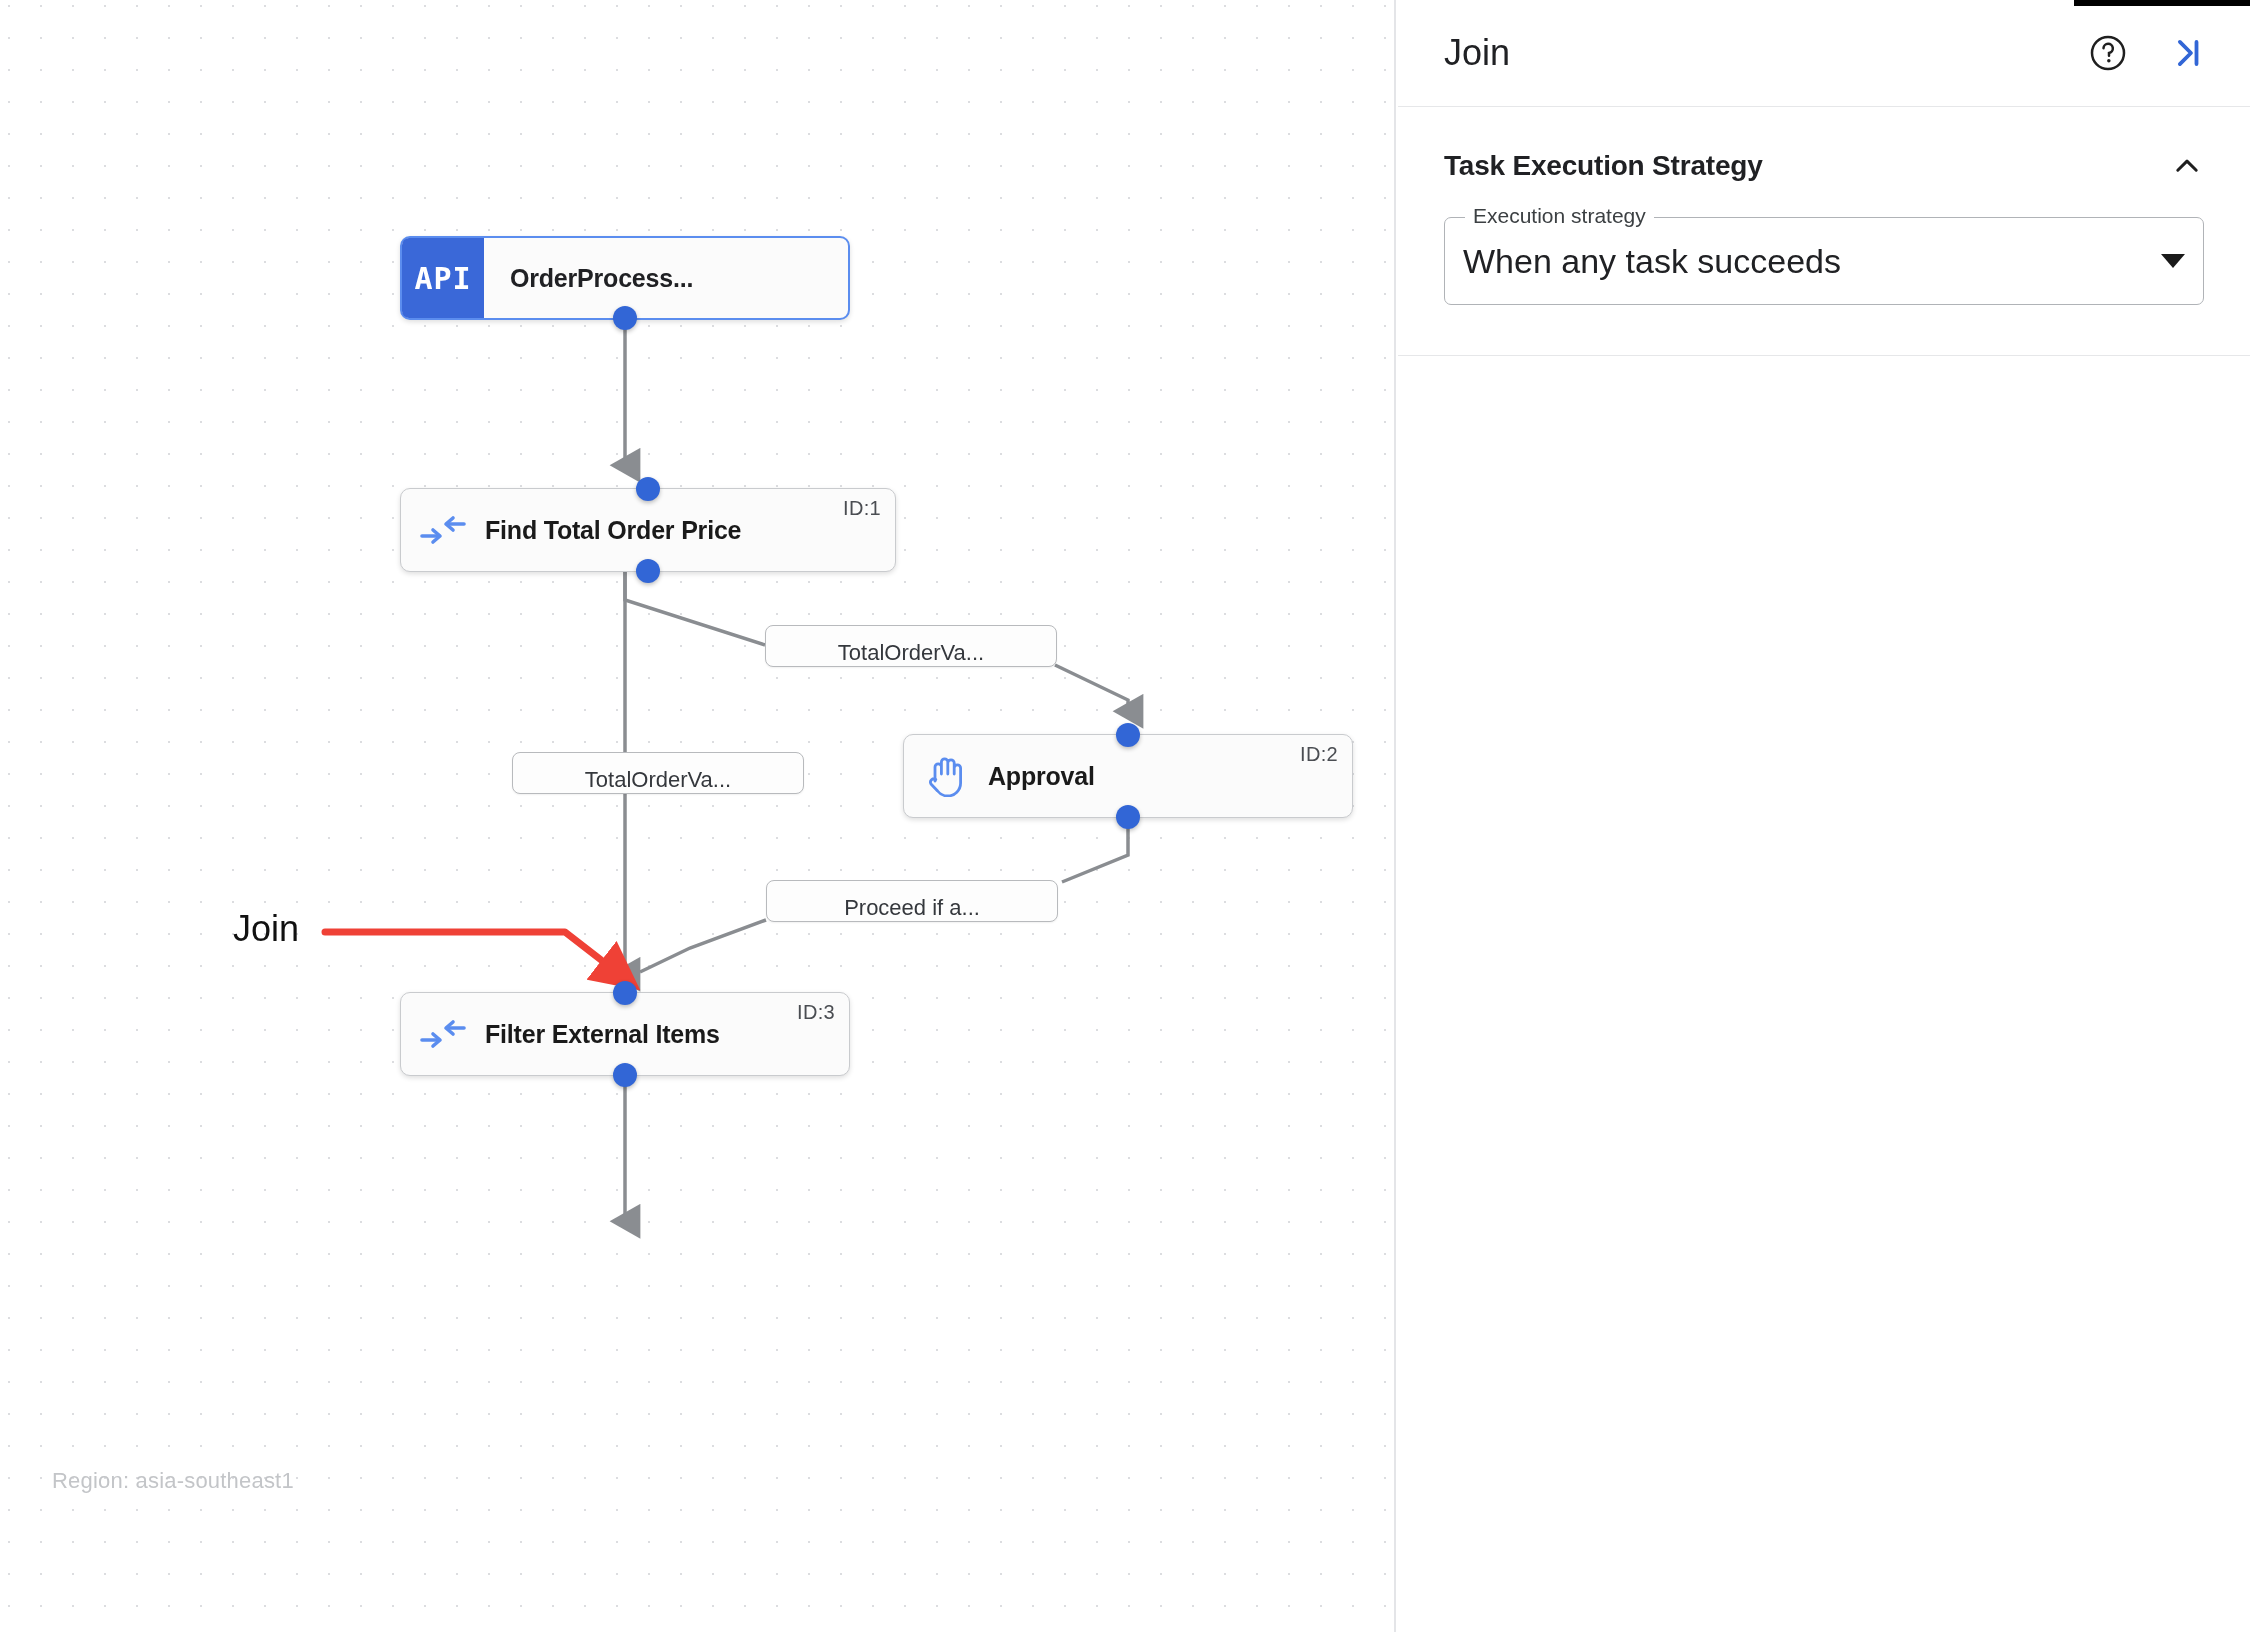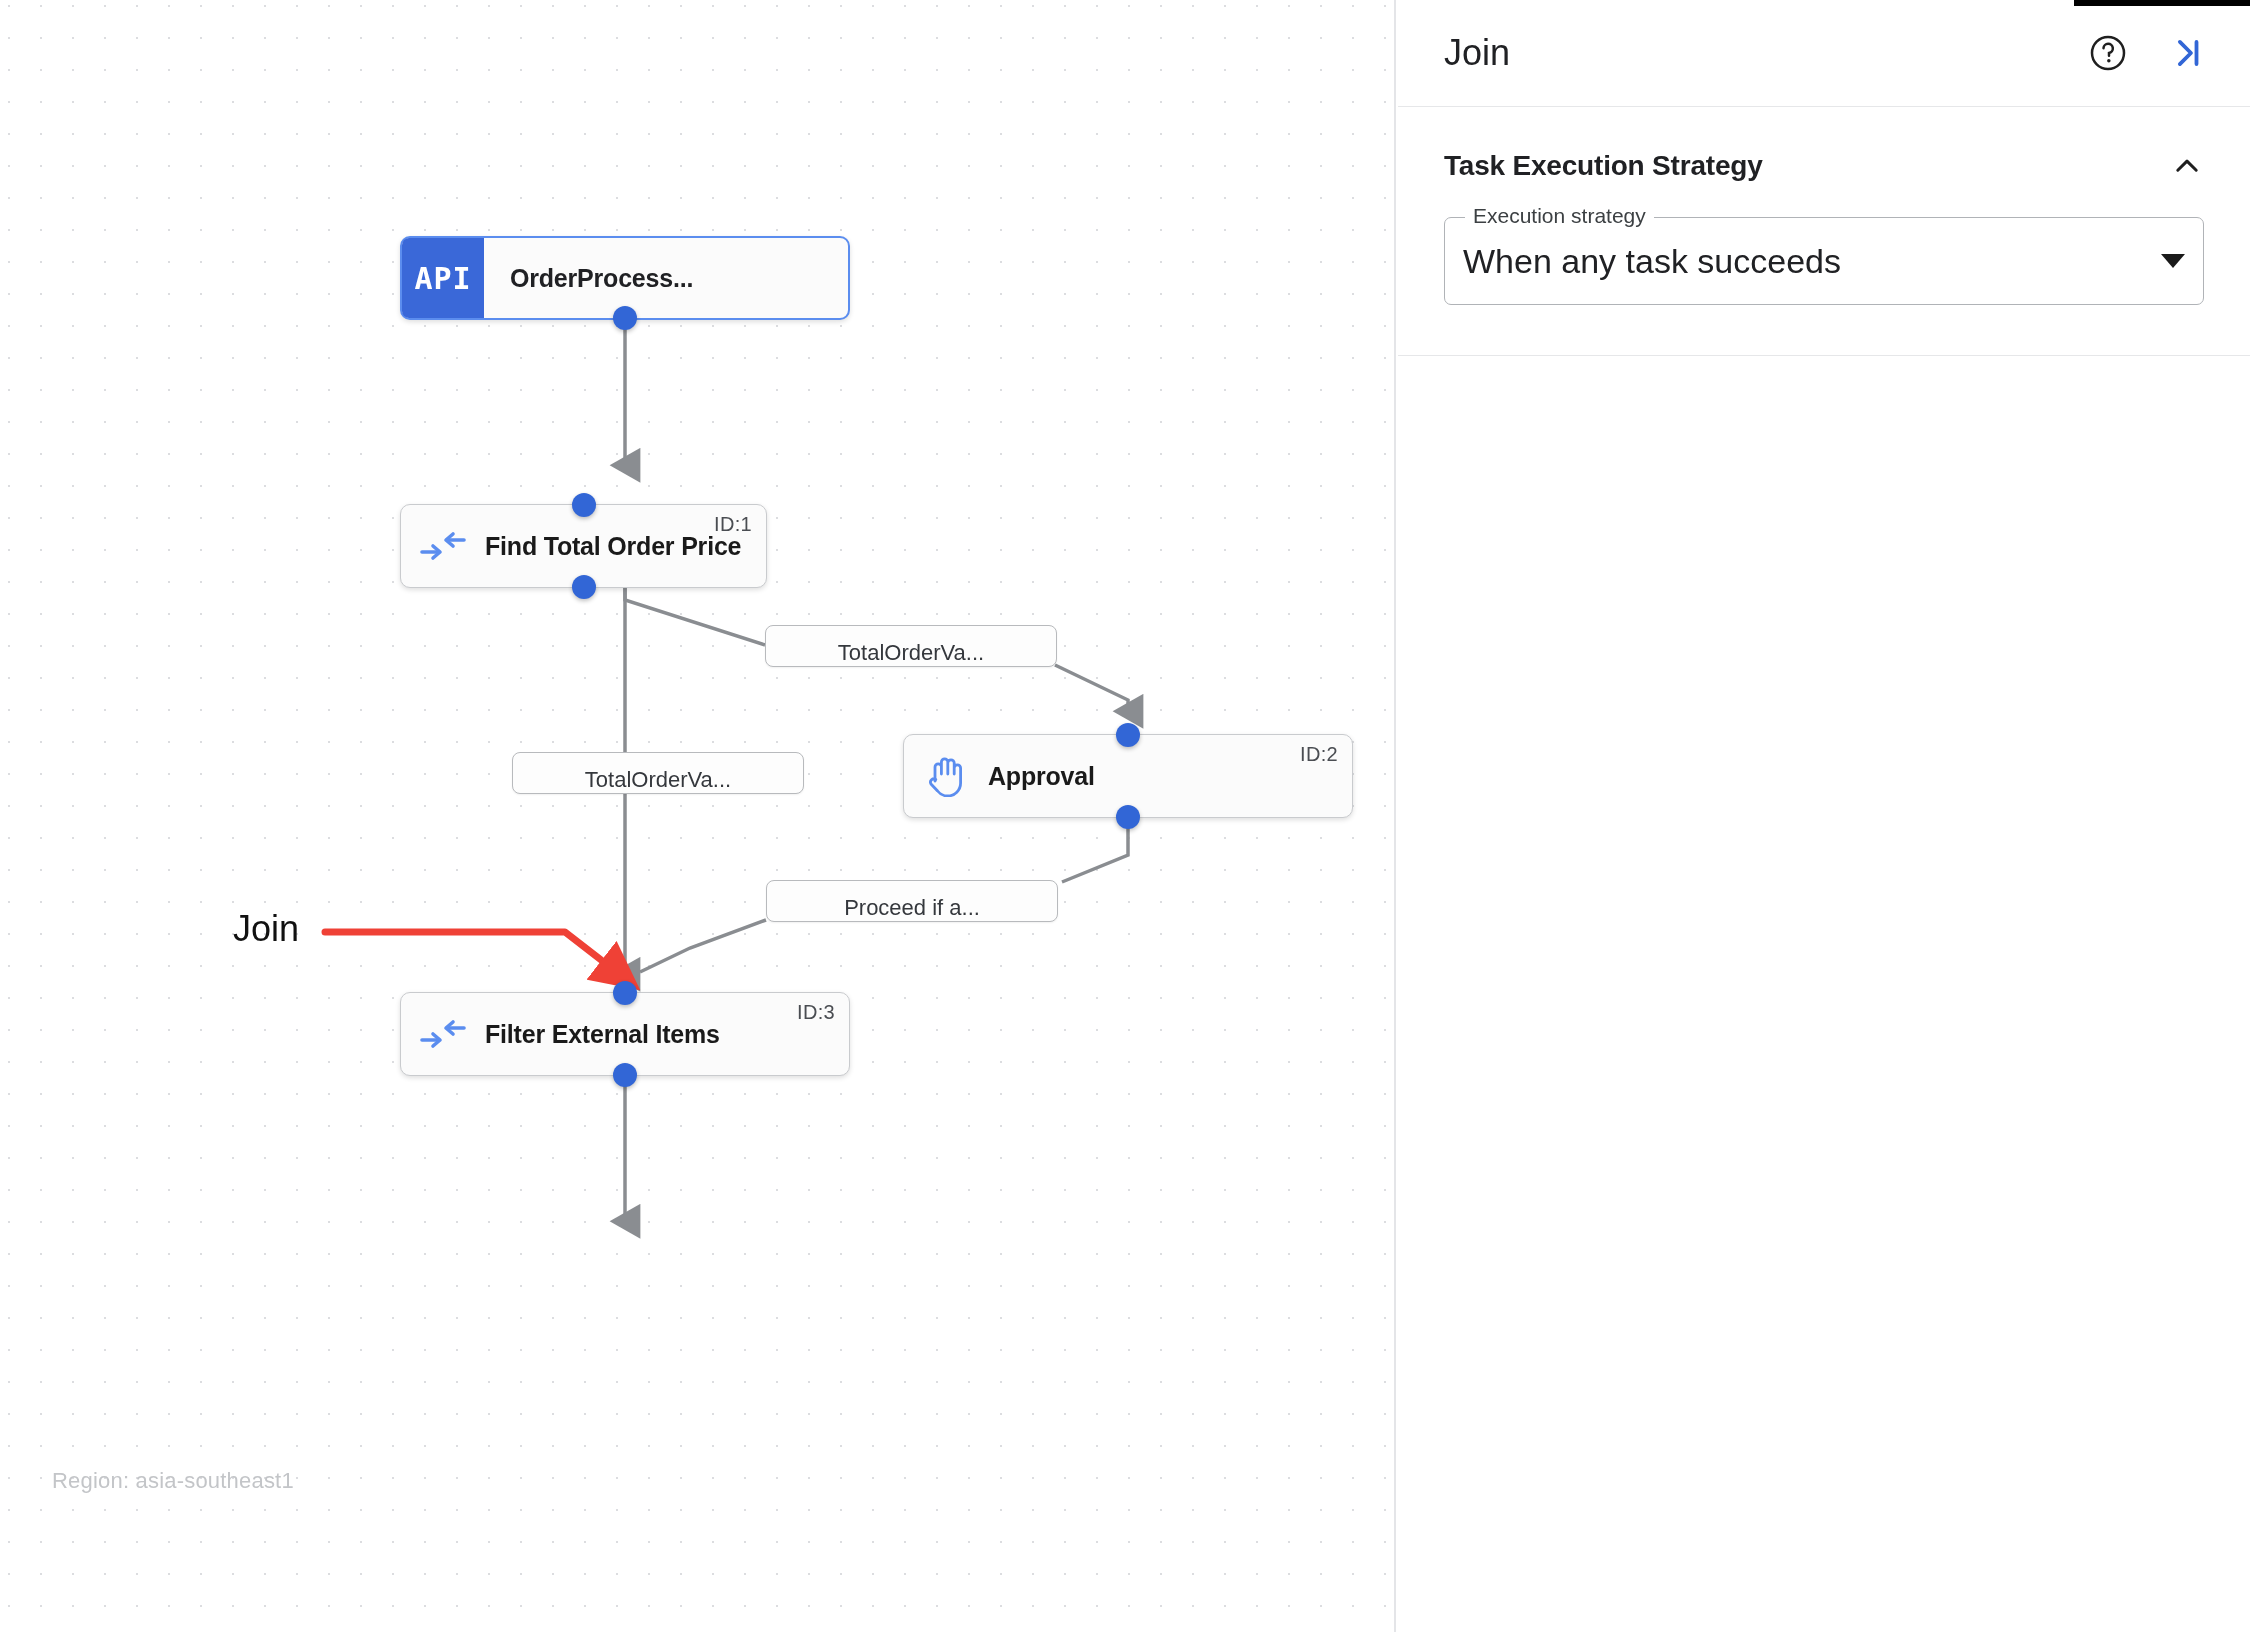--- a/index.html
+++ b/index.html
@@ -151,21 +151,21 @@
     </svg>
 
     <div class="node selected-blue" style="left:400px; top:236px; width:450px; height:84px;">
       <div class="api-badge">API</div>
       <div style="flex:1; padding-left:26px;">
         <span class="node-title plain">OrderProcess...</span>
       </div>
       <div class="port" style="left:50%; margin-left:-12px; bottom:-12px;"></div>
     </div>
 
-    <div class="node" style="left:400px; top:504px; width:367px; height:84px;">
+    <div class="node" style="left:400px; top:488px; width:496px; height:84px;">
       <div class="node-icon">
         <svg width="46" height="30" viewBox="0 0 46 30">
           <path d="M2,21 L19,21" stroke="#5b8def" stroke-width="3.6" fill="none" stroke-linecap="round"></path>
           <path d="M13,15 L20,21 L13,27" stroke="#5b8def" stroke-width="3.6" fill="none" stroke-linecap="round" stroke-linejoin="round"></path>
           <path d="M44,9 L27,9" stroke="#5b8def" stroke-width="3.6" fill="none" stroke-linecap="round"></path>
           <path d="M33,3 L26,9 L33,15" stroke="#5b8def" stroke-width="3.6" fill="none" stroke-linecap="round" stroke-linejoin="round"></path>
         </svg>
       </div>
       <div style="flex:1;">
         <span class="node-title">Find Total Order Price</span>

